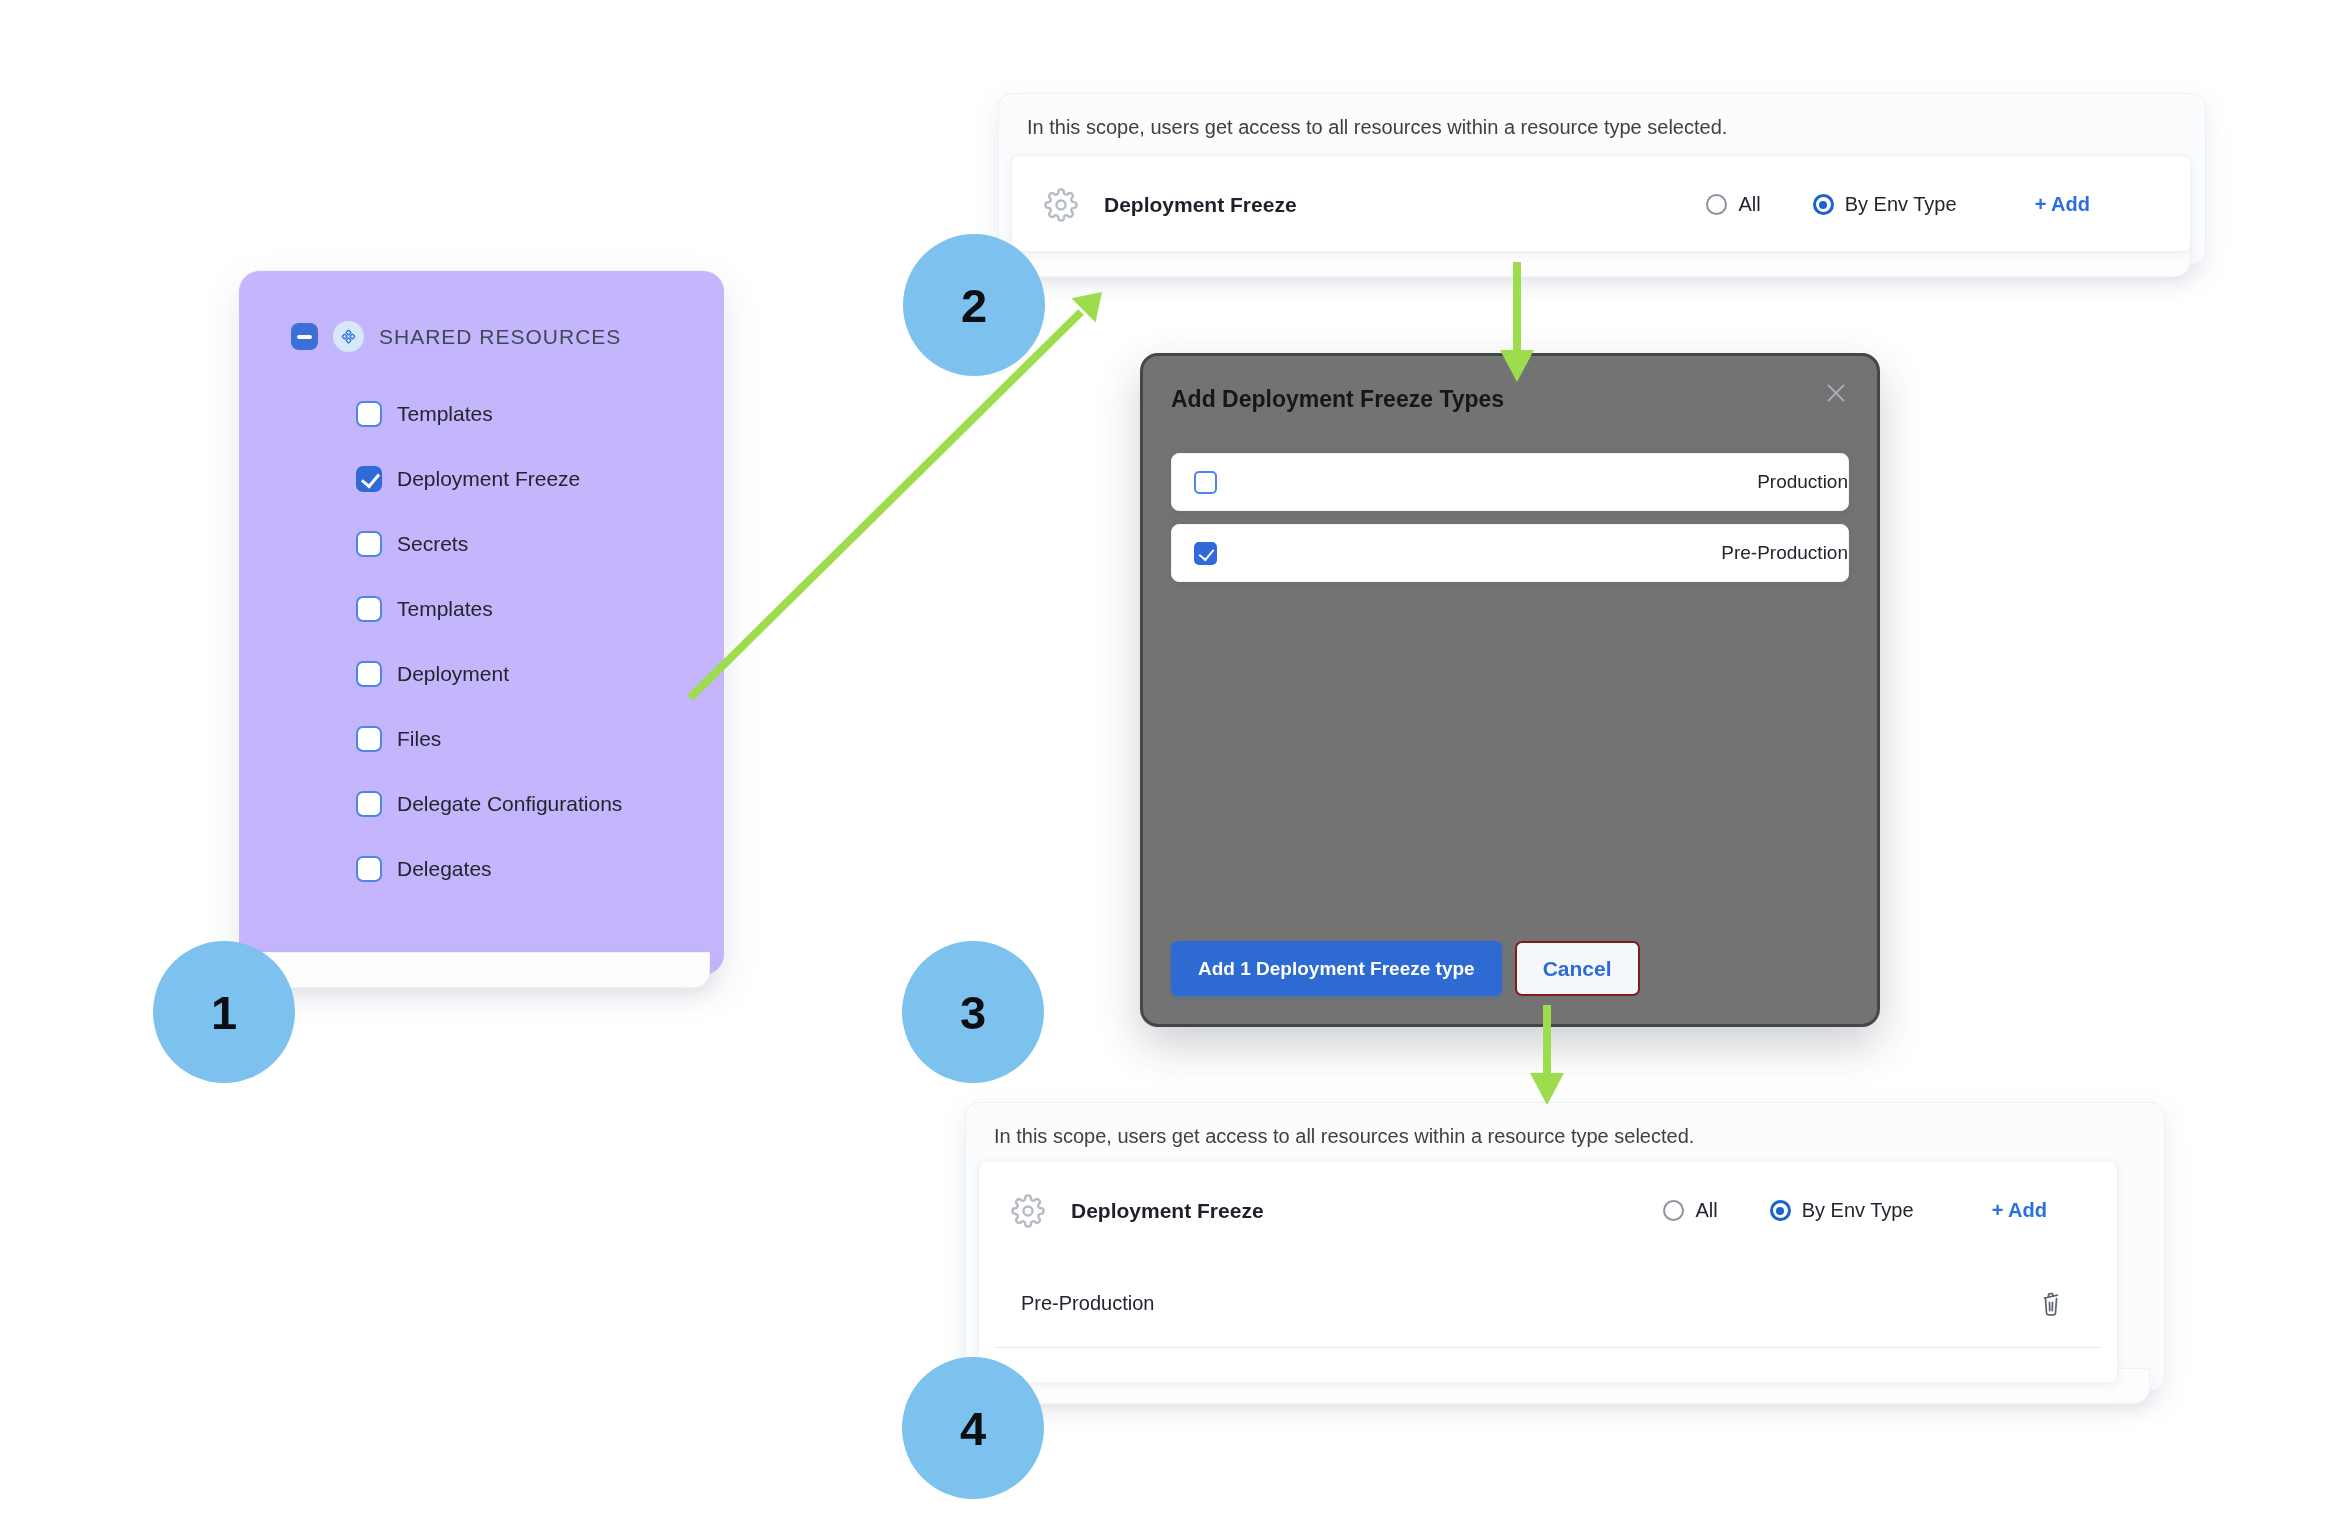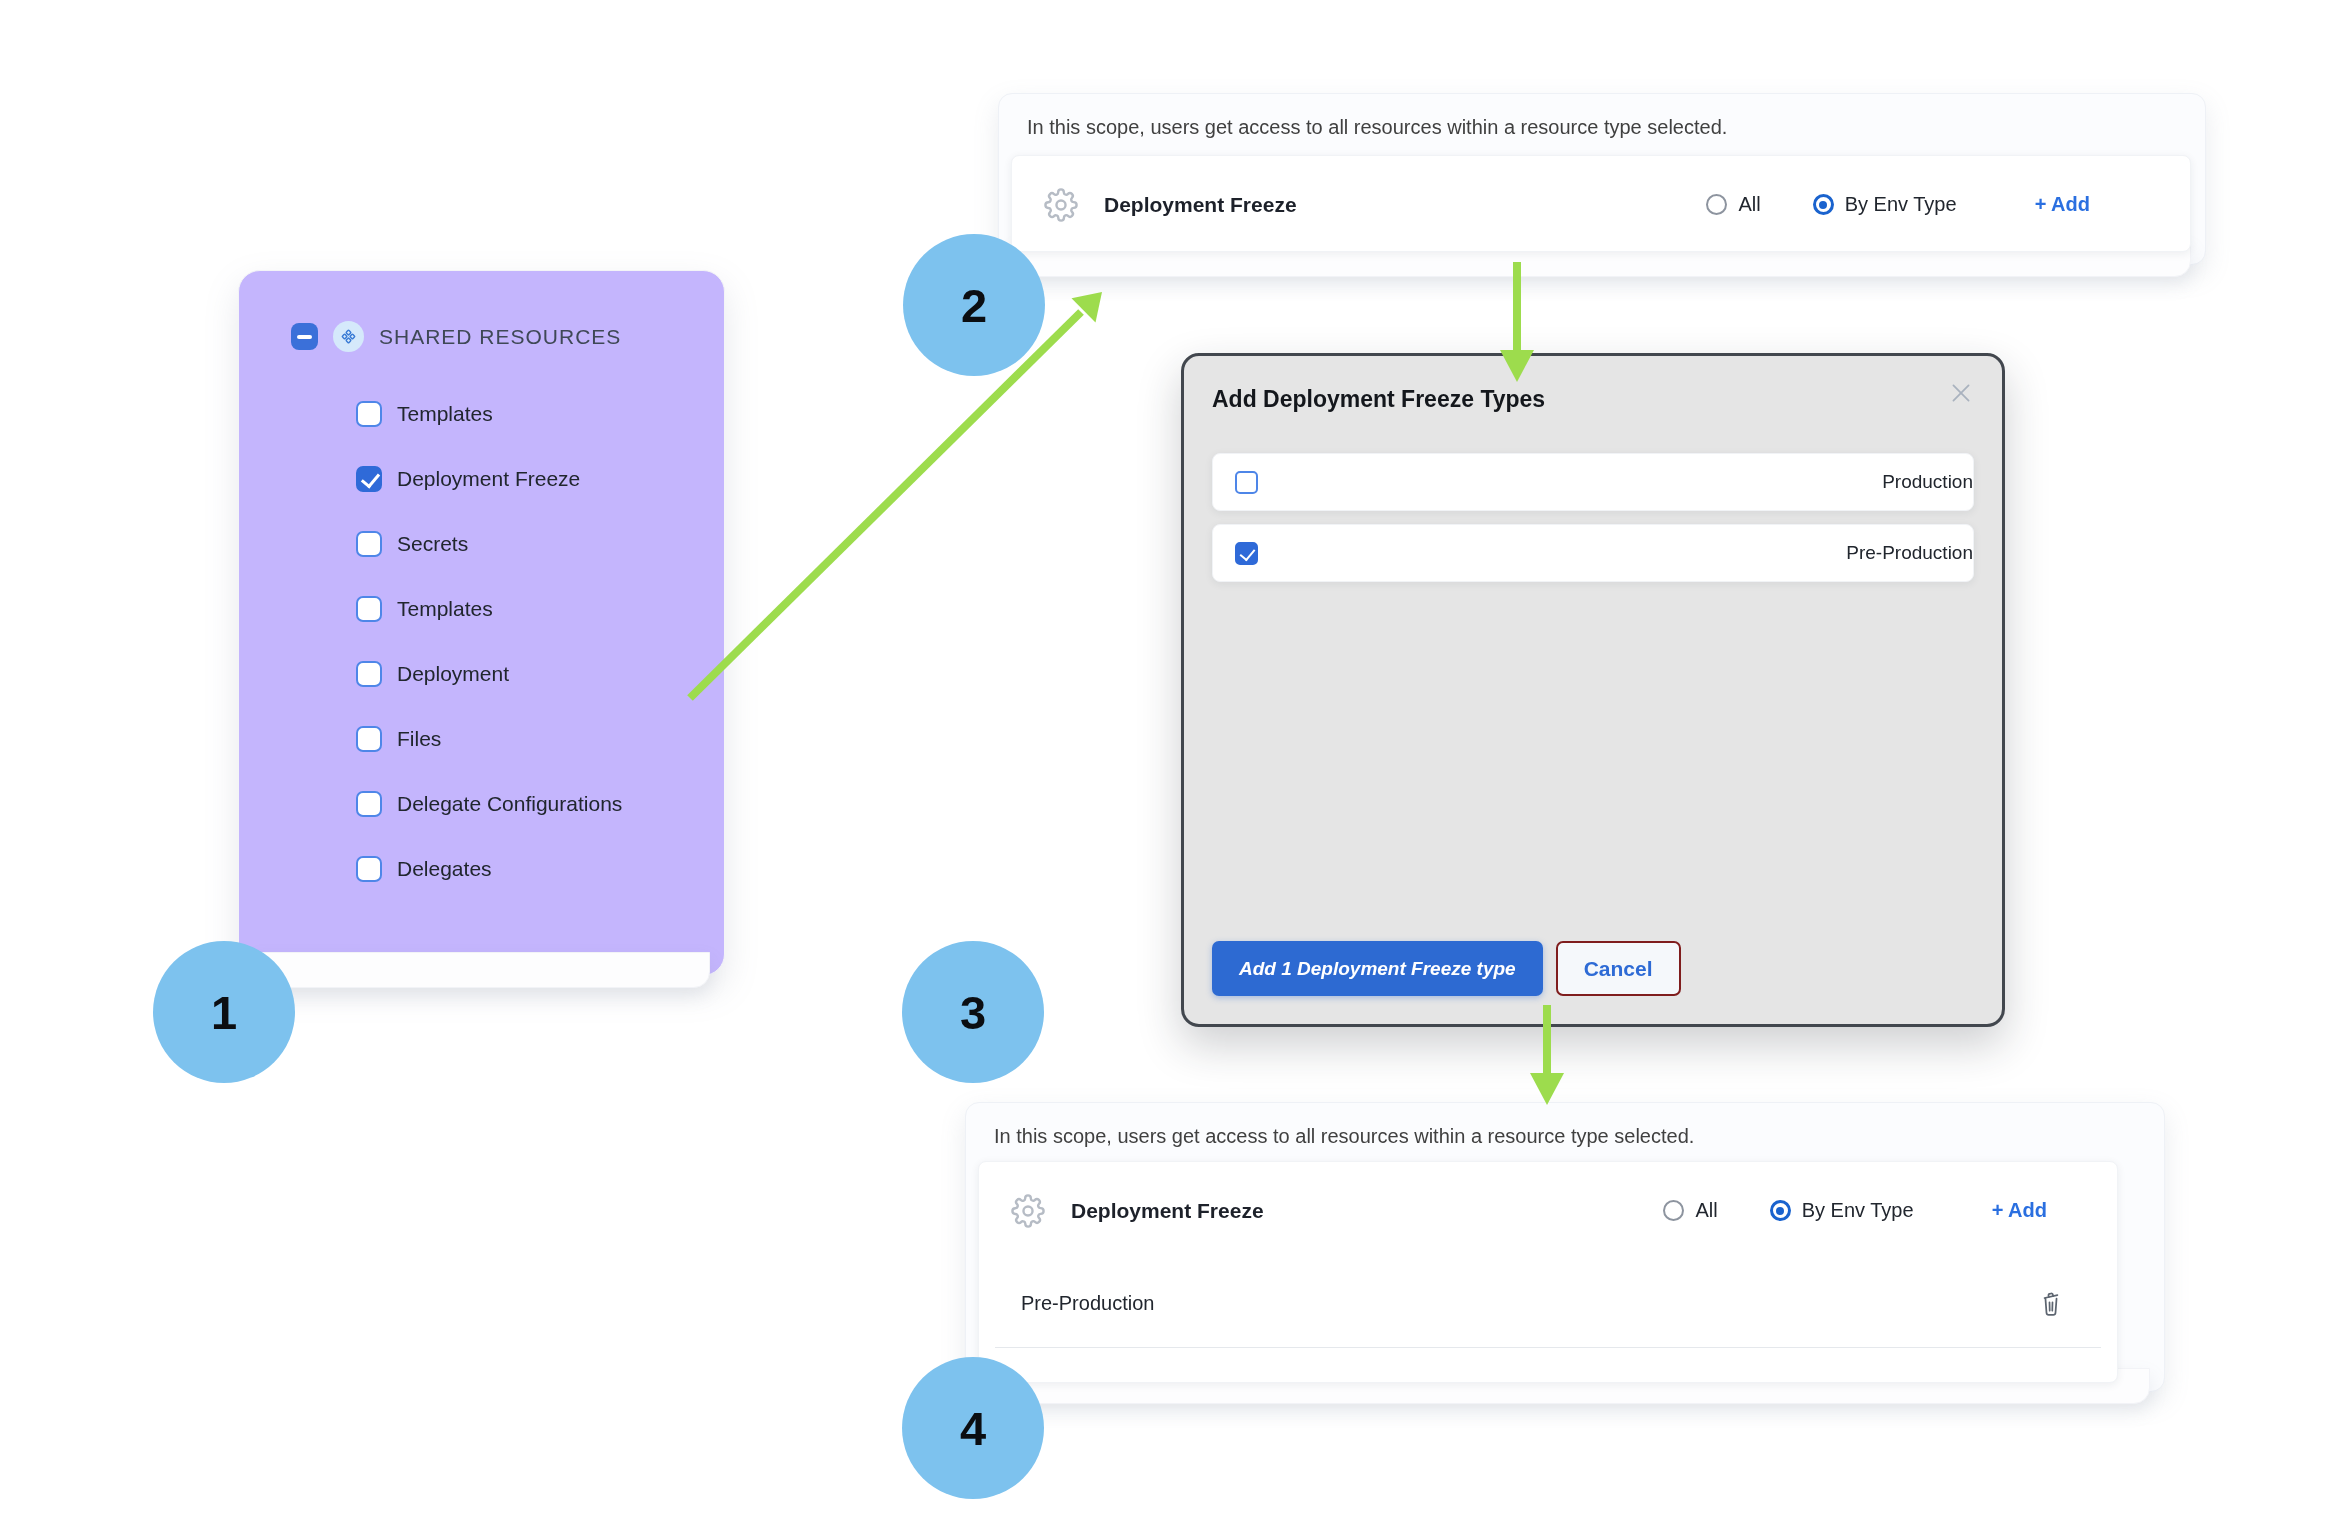--- a/index.html
+++ b/index.html
@@ -96,39 +96,38 @@
   }
   .type-row {
     height:88px; display:flex; align-items:center; padding:0 52px 0 42px;
   }
   .type-label { font-size:20px; color:#21262e; }
   .trash-btn { margin-left:auto; width:28px; height:30px; cursor:pointer; }
   .row-divider { border:none; border-top:1px solid #e5e8ec; margin:0 16px 0 16px; }
 
   
   #modal {
-    position:absolute; left:1140px; top:353px; width:824px; height:674px;
-    background:#e5e5e5; border:3px solid #42474e; border-radius:18px;
-    box-shadow:0 18px 44px rgba(30,35,45,.22); z-index:40;margin-left:41px;
+    position:absolute; left:1140px; top:353px; width:740px; height:674px;
+    background:#737373; border:3px solid #42474e; border-radius:18px;
+    box-shadow:0 18px 44px rgba(30,35,45,.22); z-index:40;
   }
   .modal-inner { position:relative; width:100%; height:100%; padding:30px 28px; }
   .modal-title { font-size:23px; font-weight:700; color:#14171c; }
   .modal-close { position:absolute; top:24px; right:28px; width:26px; height:26px; cursor:pointer; }
   .modal-options { margin-top:40px; }
   .option-row {
     height:58px; display:flex; align-items:center; gap:21px;
     padding-left:22px; margin-bottom:13px;justify-content:space-between;
   }
   .option-label { font-size:19px; color:#21262e; }
   .modal-footer { position:absolute; left:28px; bottom:28px; display:flex; gap:13px; }
   .btn { height:55px; border:none; border-radius:7px; font-family:inherit; cursor:pointer; }
   .btn-primary {
     padding:4px 27px; background:#2d6ad2; color:#ffffff; font-size:19px; font-weight:700;
     box-shadow:0 2px 6px rgba(45,106,210,.35);
-    font-style:italic;
   }
   .btn-secondary {
     padding:12px 26px; background:#f5f8fb; color:#2e6bd5; font-size:21px; font-weight:600;
     border:2px solid #7f1d1d;
   }
 
   
   .badge {
     position:absolute; width:142px; height:142px; border-radius:50%;
     background:#7dc2ee; display:flex; align-items:center; justify-content:center;

